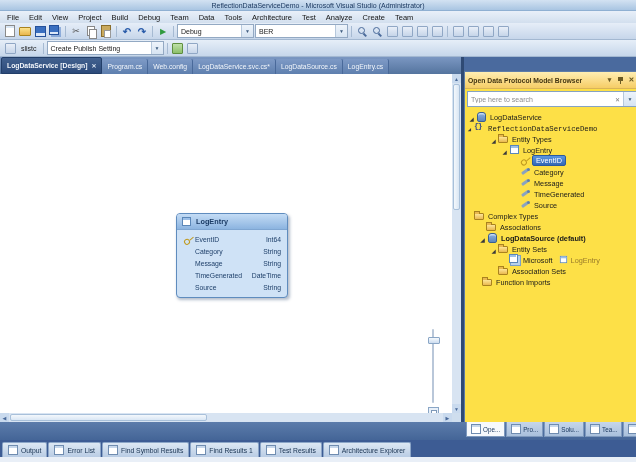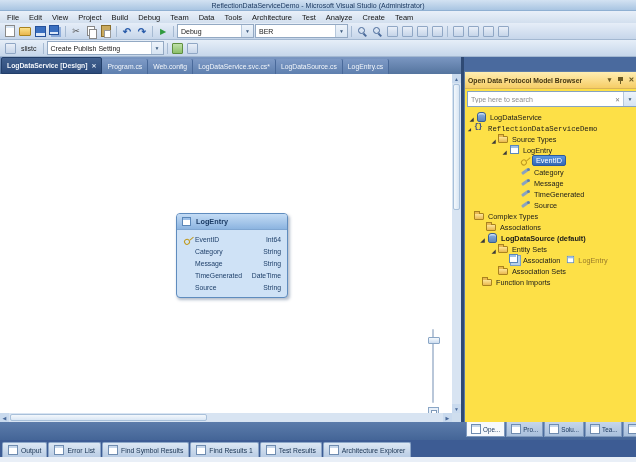--- a/index.html
+++ b/index.html
@@ -335,21 +335,21 @@
           <span class="tlabel">LogDataService</span>
         </div>
         <div class="trow" style=" font-family: Liberation Mono, monospace;">
           <span class="texp">◢</span>
           <span class="tic t-braces"></span>
           <span class="tlabel">ReflectionDataServiceDemo</span>
         </div>
         <div class="trow" style="padding-left: 24px;">
           <span class="texp">◢</span>
           <span class="tic t-folder"></span>
-          <span class="tlabel">Source Types</span>
+          <span class="tlabel">Entity Types</span>
         </div>
         <div class="trow" style="padding-left: 35px;">
           <span class="texp">◢</span>
           <span class="tic t-entity"></span>
           <span class="tlabel">LogEntry</span>
         </div>
         <div class="trow" style="padding-left: 46px;">
           <span class="texp"></span>
           <span class="tic t-key"></span>
           <span class="tlabel selected">EventID</span>
@@ -390,21 +390,21 @@
           <span class="tlabel">LogDataSource (default)</span>
         </div>
         <div class="trow" style="padding-left: 24px;">
           <span class="texp">◢</span>
           <span class="tic t-folder"></span>
           <span class="tlabel">Entity Sets</span>
         </div>
         <div class="trow" style="padding-left: 35px;">
           <span class="texp"></span>
           <span class="tic t-entityset"></span>
-          <span class="tlabel">Association</span>
+          <span class="tlabel">Microsoft</span>
           <span class="tic t-entity tsmall"></span>
           <span class="tsuffix">LogEntry</span>
         </div>
         <div class="trow" style="padding-left: 24px;">
           <span class="texp"></span>
           <span class="tic t-folder"></span>
           <span class="tlabel">Association Sets</span>
         </div>
         <div class="trow" style="padding-left: 8px;">
           <span class="texp"></span>

